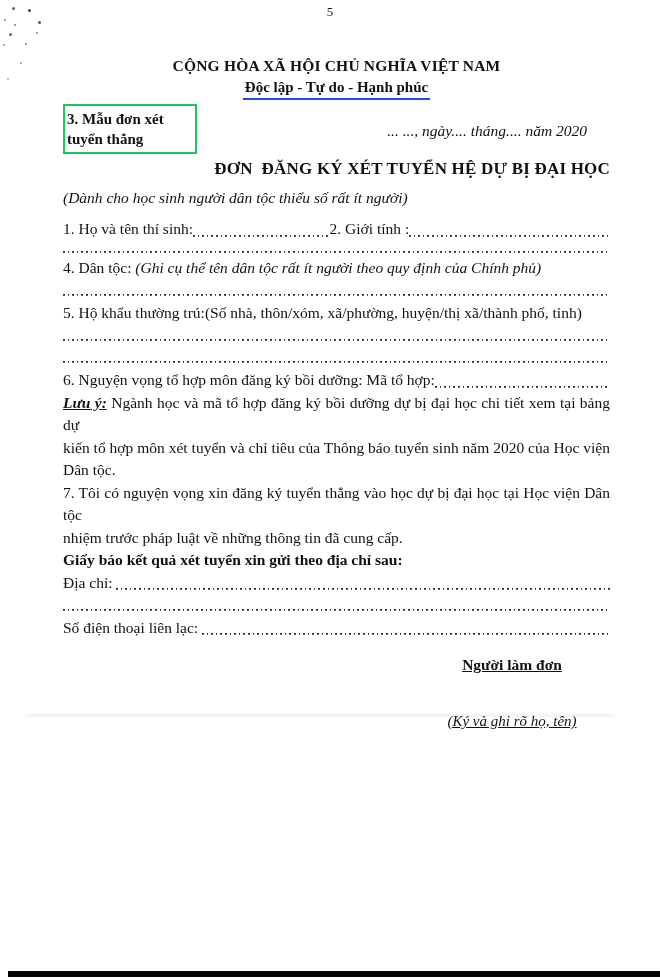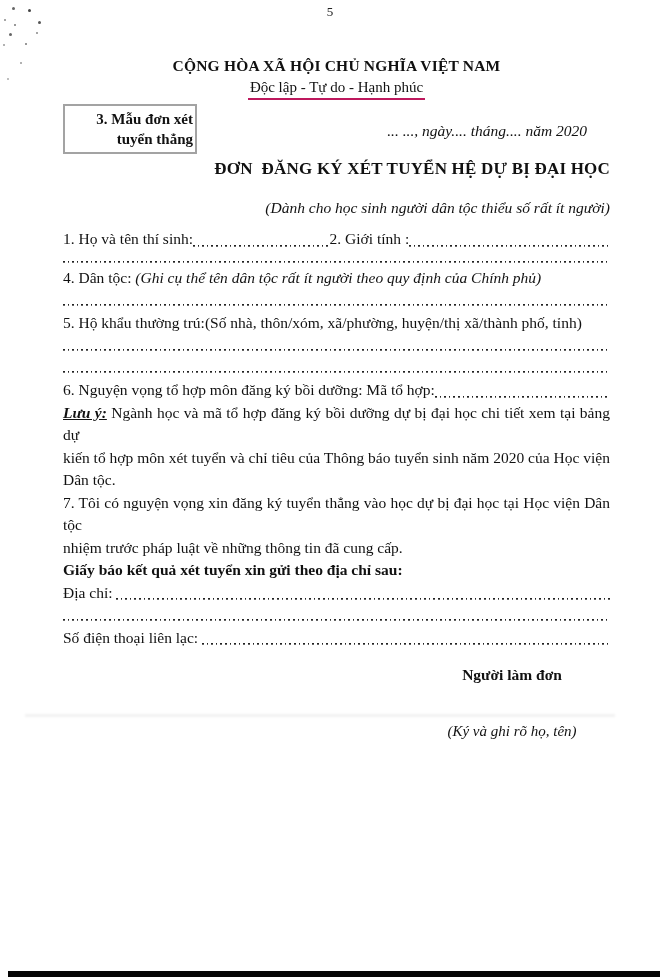--- a/index.html
+++ b/index.html
@@ -5,29 +5,29 @@
   html,body { margin:0; padding:0; background:#ffffff; }
   .page {
     position:relative; width:660px; height:978px; background:#ffffff;
     font-family:"Liberation Serif","DejaVu Serif",serif; color:#111;
     overflow:hidden;
   }
   .pageno { position:absolute; top:4px; left:0; right:0; text-align:center; font-size:13px; color:#222; }
   .content { position:absolute; top:56px; left:63px; right:50px; }
   .nat { text-align:center; font-weight:bold; font-size:15.5px; letter-spacing:.2px; line-height:19px; }
   .motto-wrap { text-align:center; margin-top:2px; line-height:19px; }
-  .motto { display:inline-block; font-weight:normal; font-size:15px; border-bottom:2px solid #be185d; padding:0 2px 1px 2px; }
+  .motto { display:inline-block; font-weight:bold; font-size:15px; border-bottom:2px solid #1d4ed8; padding:0 2px 1px 2px; }
   .header-row { position:relative; height:50px; margin-top:4px; }
   .form-box {
-    position:absolute; left:0; top:0; width:126px; border:2px solid #a3a3a3;
-    text-align:right; font-weight:bold; font-size:15px; line-height:20px; padding:3px 2px;
+    position:absolute; left:0; top:0; width:126px; border:2px solid #22c55e;
+    text-align:left; font-weight:bold; font-size:15px; line-height:20px; padding:3px 2px;
   }
   .date-line { position:absolute; right:23px; top:18px; font-style:italic; font-size:15.5px; white-space:pre; }
   .doc-title { text-align:right; font-weight:bold; font-size:17px; margin-top:4px; white-space:pre; letter-spacing:.2px; line-height:22px; }
-  .doc-subtitle { text-align:right; font-style:italic; font-size:15.5px; margin-top:18px; line-height:20px; }
+  .doc-subtitle { text-align:left; font-style:italic; font-size:15.5px; margin-top:8px; line-height:20px; }
   .kinhgui { margin-top:12px; margin-left:45px; font-size:15.5px; line-height:20px; }
   .b { font-weight:bold; }
   .i { font-style:italic; }
   .form { margin-top:10px; font-size:15.5px; line-height:22.5px; }
   .fl { display:flex; align-items:flex-start; }
   .lbl { white-space:pre; flex:0 0 auto; }
   .dots {
     flex:1 1 20px; align-self:flex-end; height:16px;
     background-image:repeating-linear-gradient(to right,#222 0,#222 1.6px,transparent 1.6px,transparent 4.6px);
     background-size:100% 1.7px; background-repeat:no-repeat;
@@ -35,21 +35,21 @@
   }
   .dots.wide { flex-grow:1.55; }
   .dotrow {
     height:22.5px;
     background-image:repeating-linear-gradient(to right,#222 0,#222 1.6px,transparent 1.6px,transparent 4.6px);
     background-size:100% 1.7px; background-repeat:no-repeat;
     background-position:left 0 bottom 6px;
   }
   .just { text-align:justify; text-align-last:justify; }
   .luuy { font-weight:bold; font-style:italic; text-decoration:underline; }
-  .sig-block { width:212px; margin:14px -8px 0 auto; text-align:center; }
+  .sig-block { width:212px; margin:14px -8px 0 auto; text-align:center;text-decoration:underline; }
   .sig-role { font-weight:bold; font-size:15.5px; line-height:24px; }
   .sig-note { font-style:italic; font-size:15px; line-height:24px;margin-top:32px; }
   .bottom-bar { position:absolute; left:8px; right:0; bottom:1px; height:6px; background:#050505; }
   .speck { position:absolute; border-radius:50%; }
   .streak { position:absolute; left:25px; right:45px; top:714px; height:3px; background:rgba(0,0,0,0.05); filter:blur(1px); }
 </style>
 </head>
 <body>
 
 <div class="page">

